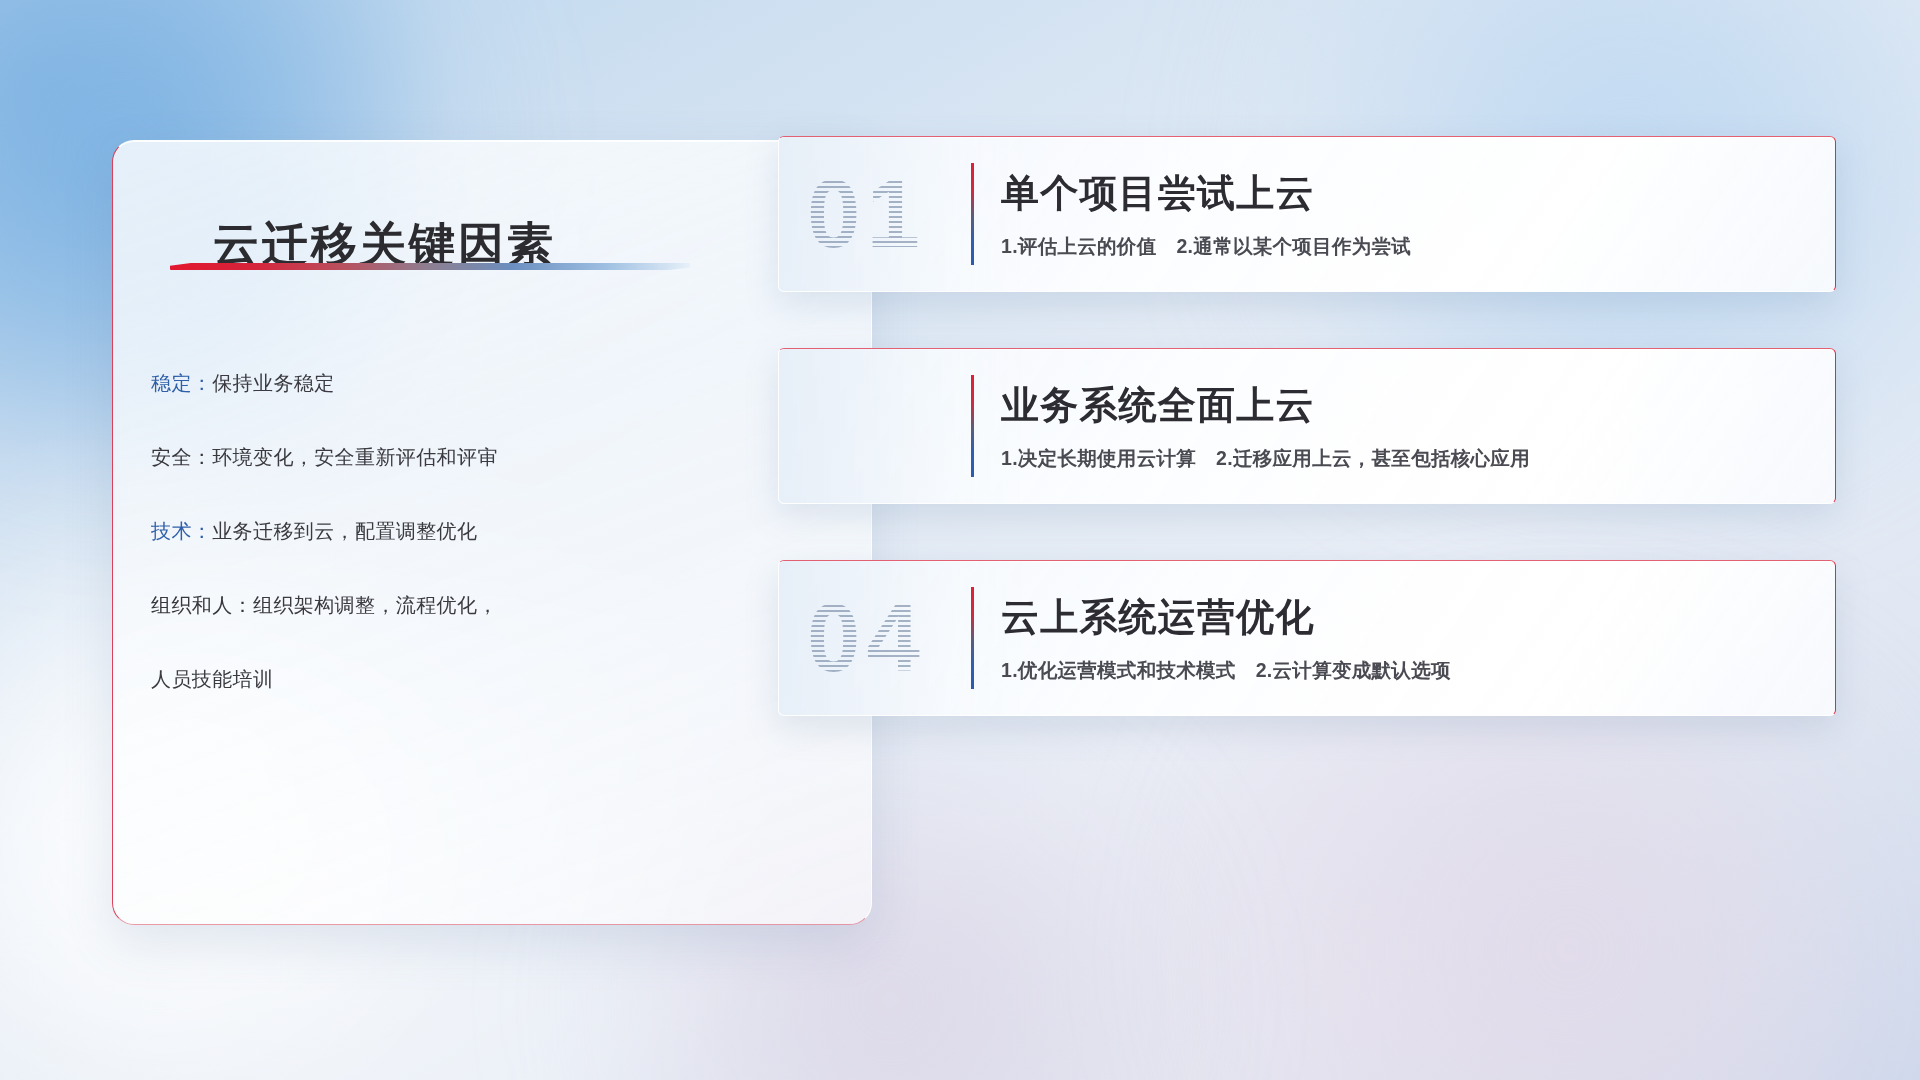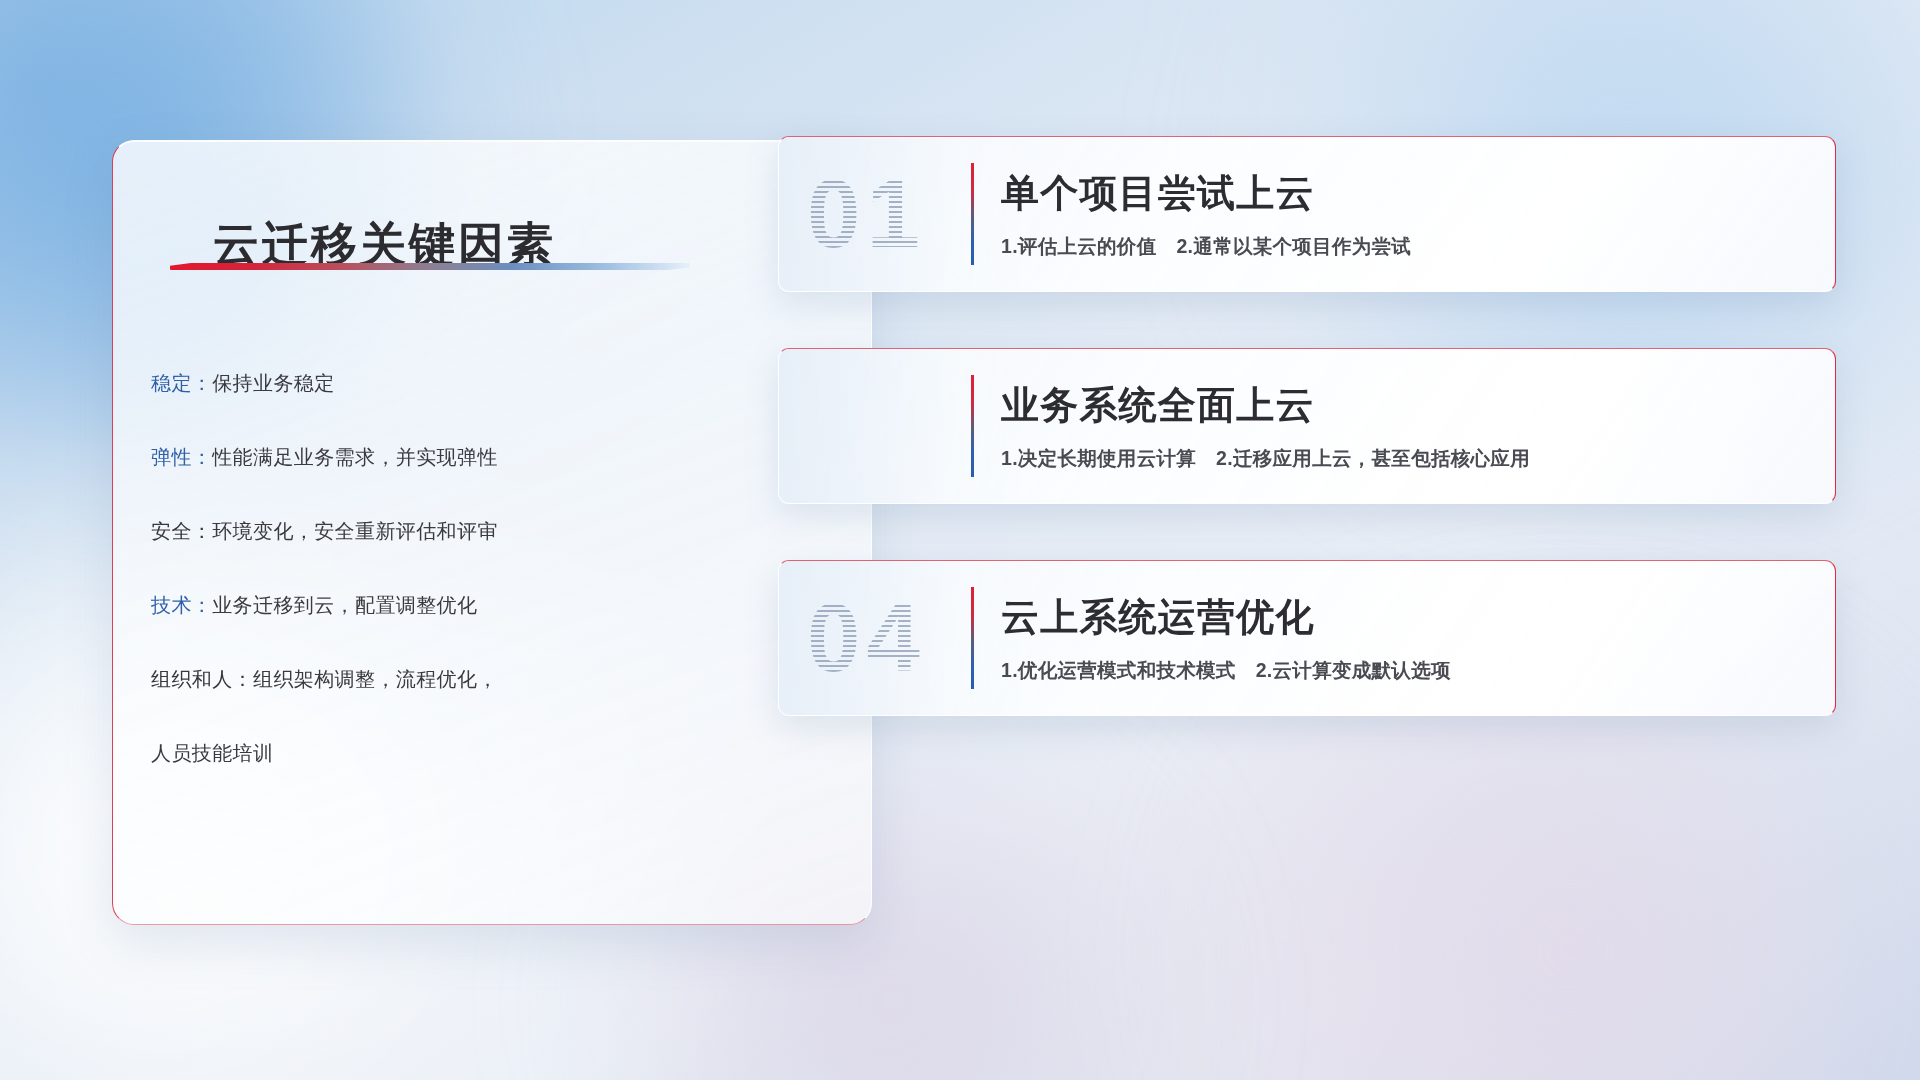--- a/index.html
+++ b/index.html
@@ -88,21 +88,21 @@
   .factor-text { color: #3a3a40; }
 
   
   #cards { position: absolute; left: 778px; top: 136px; }
 
   .card {
     position: relative;
     width: 1058px;
     height: 156px;
     margin-bottom: 56px;
-    border-radius: 11px;
+    border-radius: 6px;
     background: linear-gradient(125deg, rgba(244,248,252,0.92) 0%, rgba(252,253,255,0.97) 38%, rgba(255,255,255,0.99) 72%, rgba(248,250,253,0.95) 100%);
     border: 1px solid rgba(255,255,255,0.85);
     border-top: 1.4px solid rgba(222,70,90,0.85);
     border-right: 1.6px solid #de2b42;
     box-shadow: 0 12px 34px rgba(92,124,162,0.17), inset 0 1px 0 rgba(255,255,255,0.95);
     overflow: hidden;
     box-sizing: border-box;
   }
   .card::before {
     content: "";
@@ -170,21 +170,20 @@
   <div class="blob blob-4"></div>
   <div class="blob blob-5"></div>
 
   <section id="left-panel">
     <h1 id="panel-title">云迁移关键因素</h1>
 
     <div id="title-underline"></div>
 
     <div id="factor-list">
         <div class="factor-row"><span class="factor-label accent">稳定：</span><span class="factor-text">保持业务稳定</span></div>
-        <div class="factor-row"><span class="factor-label accent">弹性：</span><span class="factor-text">性能满足业务需求，并实现弹性</span></div>
         <div class="factor-row"><span class="factor-label plain">安全：</span><span class="factor-text">环境变化，安全重新评估和评审</span></div>
         <div class="factor-row"><span class="factor-label accent">技术：</span><span class="factor-text">业务迁移到云，配置调整优化</span></div>
         <div class="factor-row"><span class="factor-label plain">组织和人：</span><span class="factor-text">组织架构调整，流程优化，</span></div>
         <div class="factor-row"><span class="factor-text">人员技能培训</span></div>
       </div>
   </section>
 
   <section id="cards">
       <article class="card">
         <div class="card-num">01</div>

